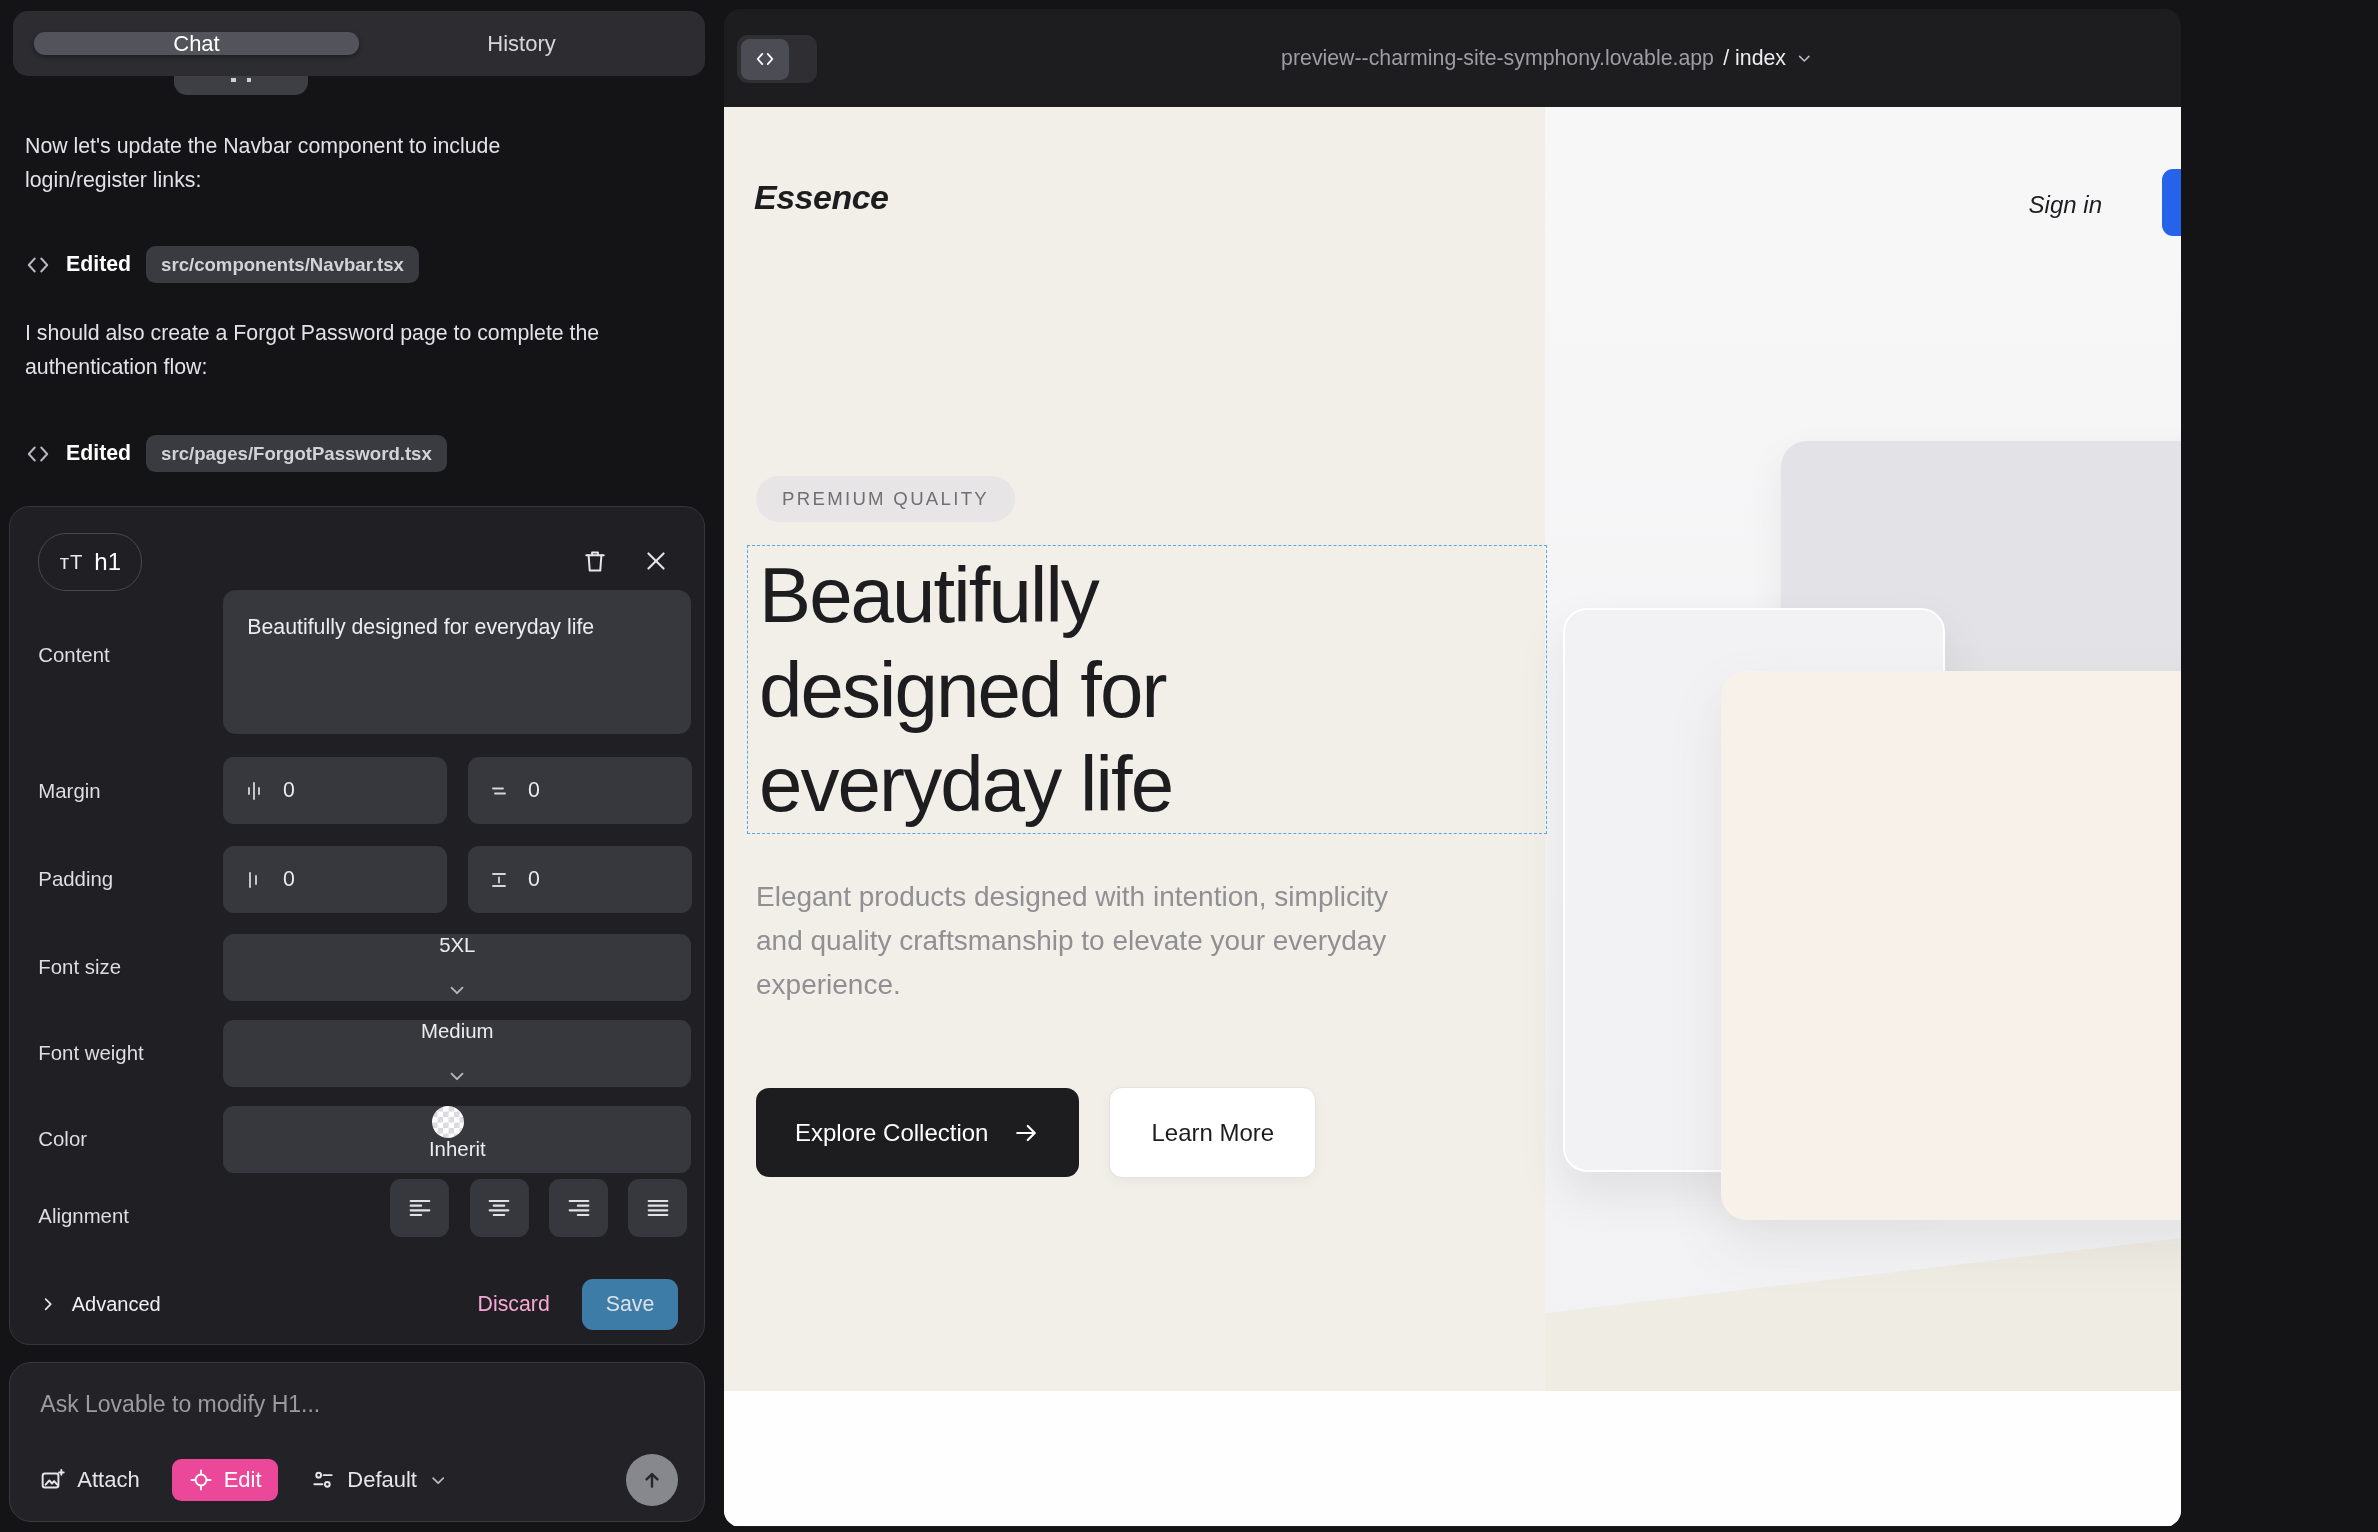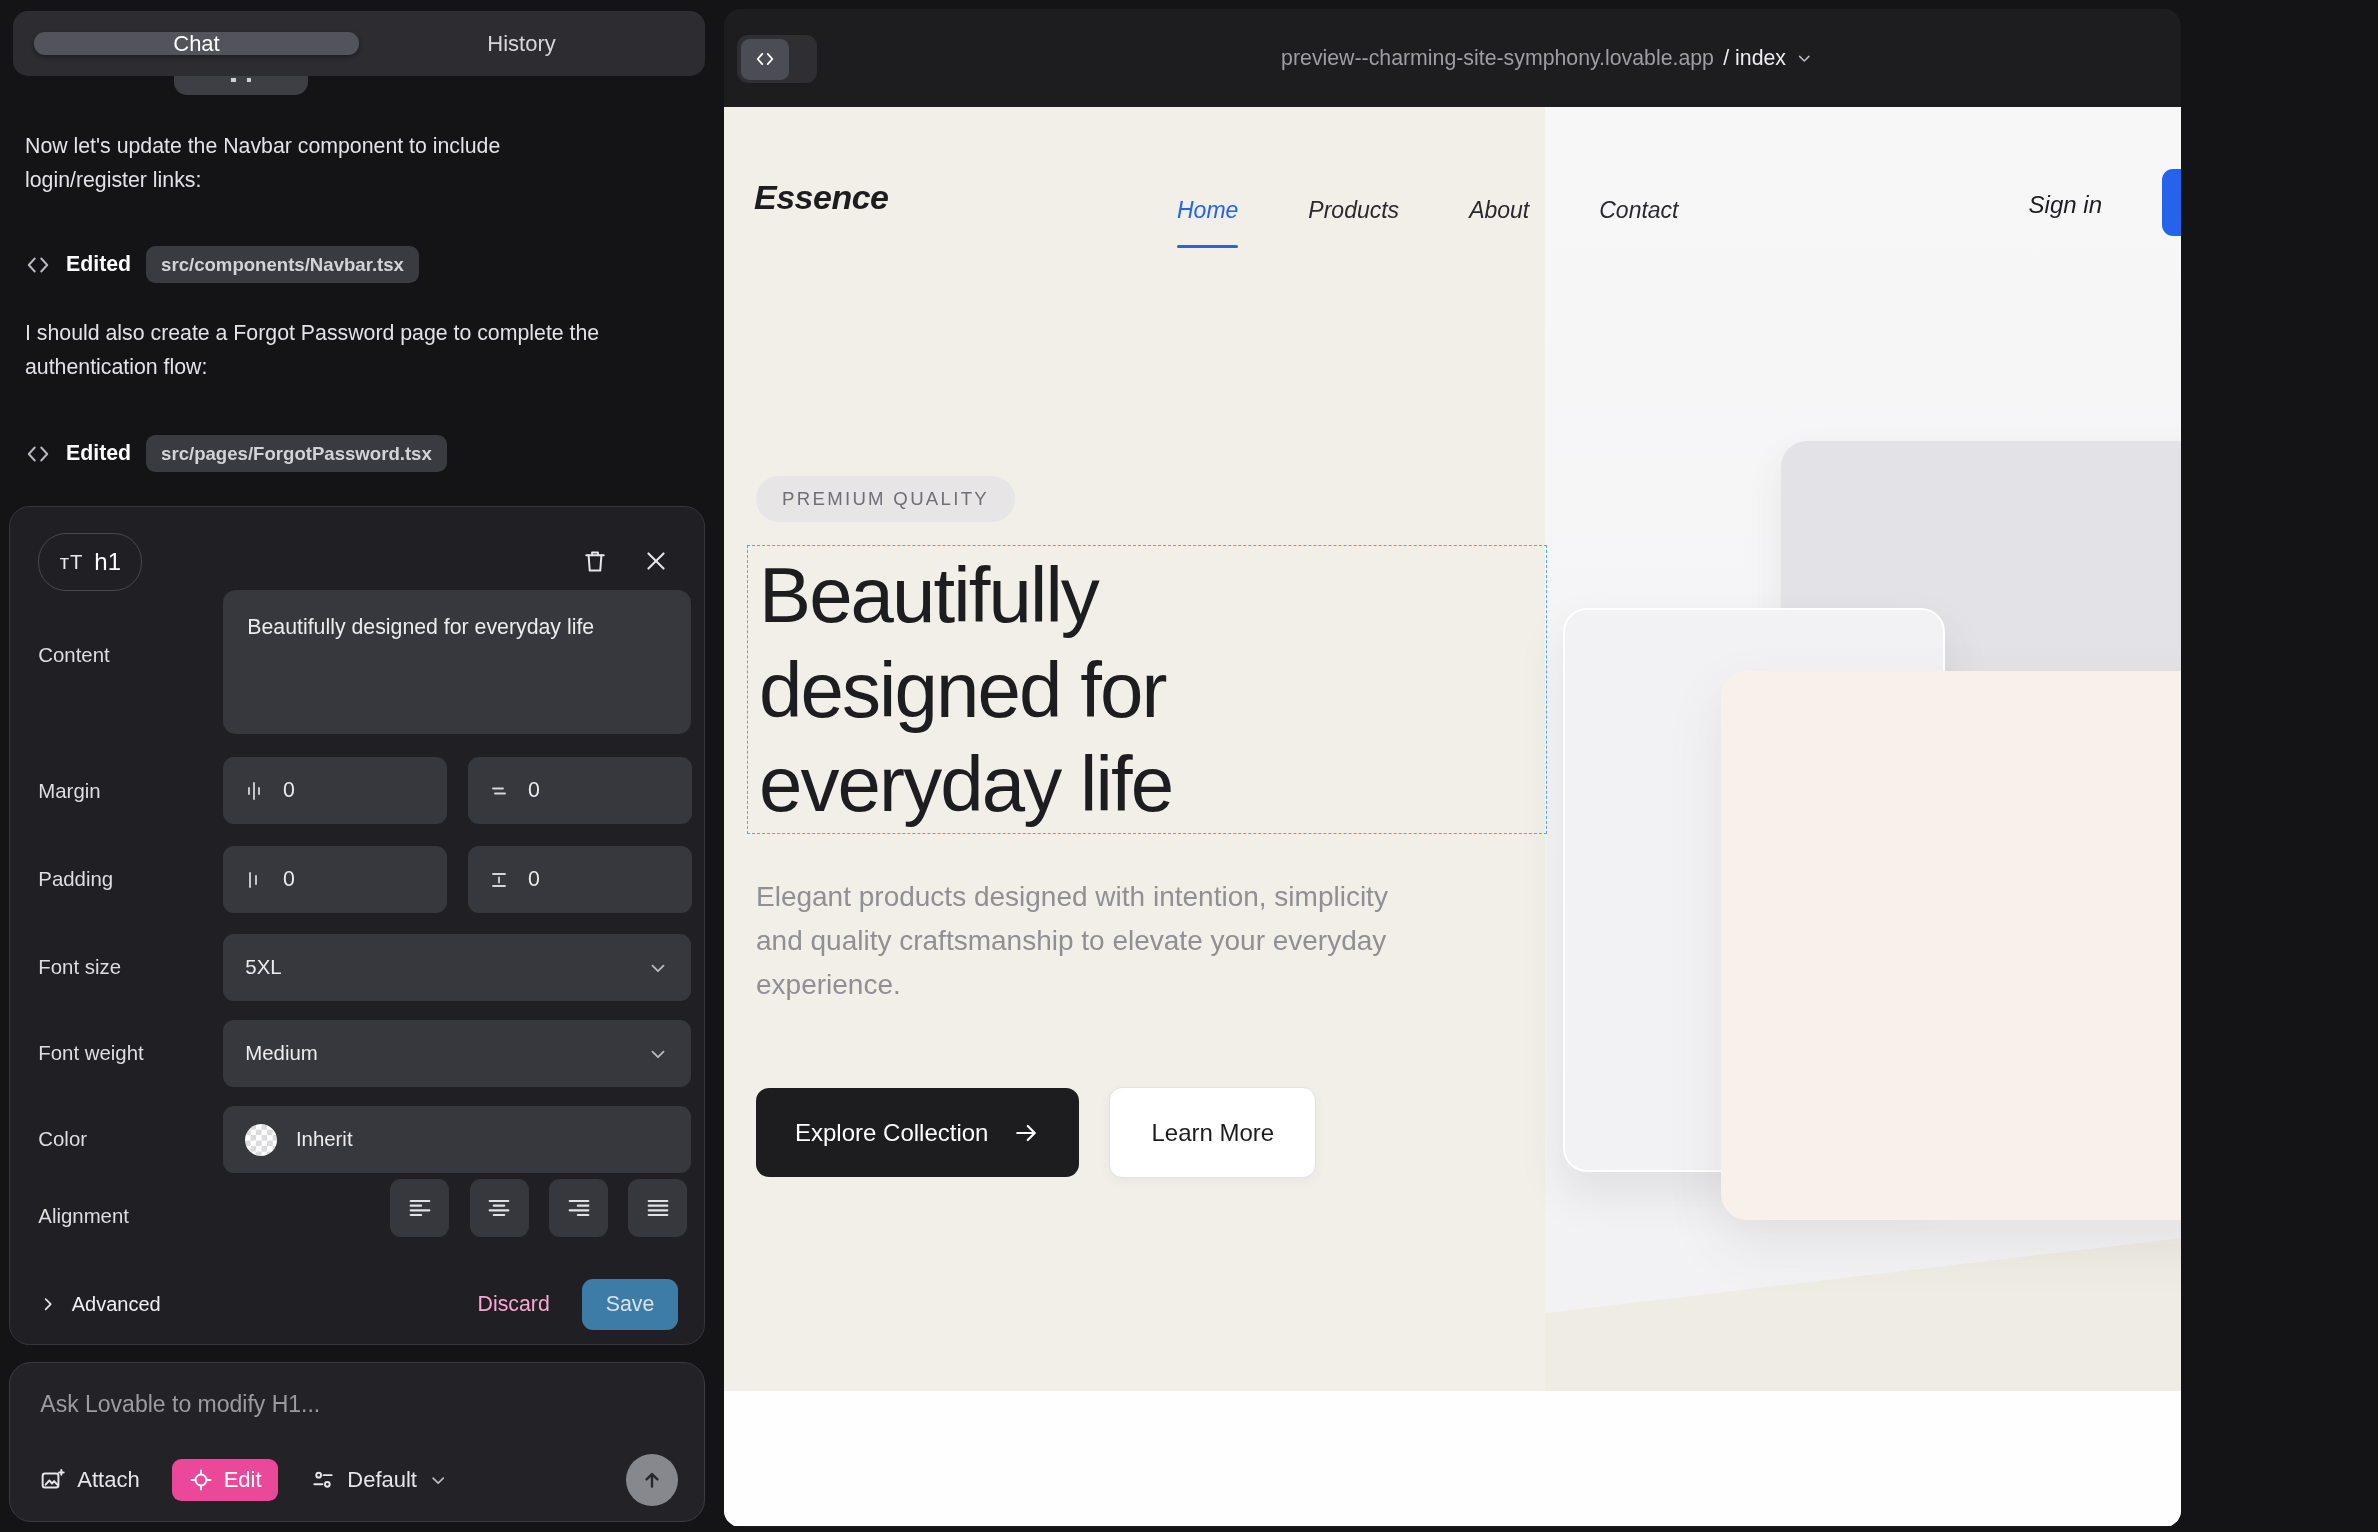--- a/index.html
+++ b/index.html
@@ -34,21 +34,21 @@
   .type-glyph{font-size:20.4px;color:#e8e8ec;letter-spacing:0.9px;}
   .icon-btn{width:41px;height:41px;display:flex;align-items:center;justify-content:center;cursor:pointer;}
   .insp-label{font-size:20.4px;color:#dededf;}
   .field{background:#37373e;border-radius:11px;box-sizing:border-box;display:flex;align-items:center;color:#ececef;font-size:20.4px;}
   .content-area{left:213px;top:83px;width:468px;height:144px;background:#37373e;border:none;border-radius:13px;
                 color:#ececef;font-size:21.3px;line-height:1.5;padding:22px 24px;box-sizing:border-box;resize:none;
                 font-family:"Liberation Sans","DejaVu Sans",sans-serif;outline:none;}
   .num-field{width:224px;height:67px;padding:0 18.6px;gap:15px;}
   .num-field input{background:transparent;border:none;color:#ececef;font-size:21.3px;width:93px;outline:none;
                    font-family:"Liberation Sans","DejaVu Sans",sans-serif;}
-  .select-field{left:213px;width:468px;height:67px;padding:0 22px;justify-content:space-between;cursor:pointer;}
+  .select-field{left:213px;width:468px;height:67px;padding:0 22px;justify-content:space-between;cursor:pointer;flex-direction:column;}
   .swatch{width:32px;height:32px;border-radius:50%;margin-right:18.6px;
           background:#fff;
           background-image:linear-gradient(45deg,#d9d9de 25%,transparent 25%,transparent 75%,#d9d9de 75%),
                            linear-gradient(45deg,#d9d9de 25%,transparent 25%,transparent 75%,#d9d9de 75%);
           background-size:11px 11px;background-position:0 0,5.6px 5.6px;}
   .align-btn{width:59px;height:58px;background:#37373e;border-radius:11px;display:flex;align-items:center;justify-content:center;cursor:pointer;}
   .adv-row{left:28px;top:768px;width:640px;height:59px;display:flex;align-items:center;}
   .advanced{display:flex;align-items:center;gap:13px;font-size:20px;color:#f0f0f2;cursor:pointer;}
   .discard{margin-left:auto;font-size:21.3px;color:#f9a8d4;margin-right:32px;cursor:pointer;}
   .save-btn{background:#3d7ca6;color:#d9e2e9;font-size:21.3px;border-radius:11px;padding:13px 24px;cursor:pointer;}
@@ -364,26 +364,20 @@
       <div class="abs right-col"></div>
       <div class="abs wedge"></div>
       <div class="abs bottom-strip"></div>
 
       <div class="abs card gray-card"></div>
       <div class="abs white-card"></div>
       <div class="abs card beige-card"></div>
 
       <div class="abs site-nav">
         <div class="logo">Essence</div>
-        <div class="nav-links">
-          <span class="nav-link active">Home</span>
-          <span class="nav-link">Products</span>
-          <span class="nav-link">About</span>
-          <span class="nav-link">Contact</span>
-        </div>
         <span class="signin">Sign in</span>
         <div class="signup">
           <svg width="26" height="26" viewBox="0 0 24 24" fill="none" stroke="#fff" stroke-width="1.8" stroke-linecap="round">
             <circle cx="12" cy="8" r="3.4"></circle>
               <path d="M5.5 20c.9-3.7 3.4-5.6 6.5-5.6s5.6 1.9 6.5 5.6"></path>
           </svg>
           <span>Sign up</span>
         </div>
       </div>
 

